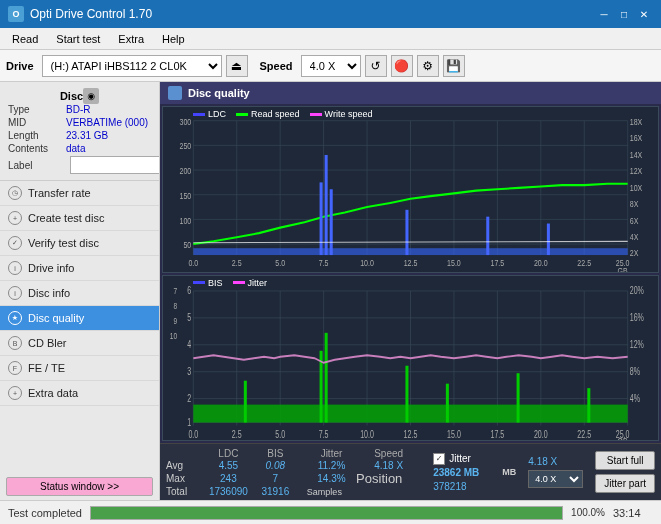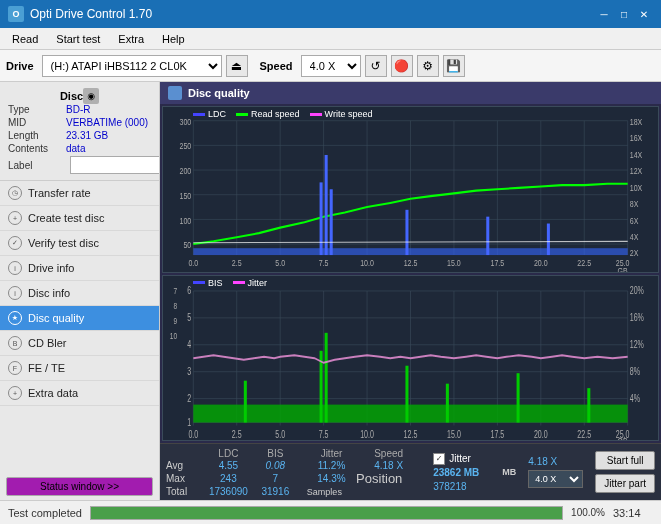--- a/index.html
+++ b/index.html
@@ -42,21 +42,21 @@
     .label-input { height: 18px; width: 90px; border: 1px solid #aaa; font-size: 10px; padding: 0 2px; }
 
     
     .nav-items { flex: 1; overflow-y: auto; }
     .nav-item { display: flex; align-items: center; padding: 5px 8px; cursor: pointer; border-bottom: 1px solid #d8d8d8; gap: 6px; font-size: 11px; color: #222; }
     .nav-item.active { background: #3d8fe0; color: white; }
     .nav-item-icon { width: 14px; height: 14px; border-radius: 50%; border: 1px solid #888; display: flex; align-items: center; justify-content: center; font-size: 7px; color: #555; flex-shrink: 0; }
     .nav-item.active .nav-item-icon { border-color: white; color: white; }
 
     
-    .status-btn { margin: 4px 6px; padding: 3px 6px; border: 1px solid #aaa; background: #a21caf; cursor: pointer; font-size: 10px; text-align: center; border-radius: 2px; }
+    .status-btn { margin: 4px 6px; padding: 3px 6px; border: 1px solid #aaa; background: #f9a8d4; cursor: pointer; font-size: 10px; text-align: center; border-radius: 2px; }
 
     
     .content { flex: 1; display: flex; flex-direction: column; background: #2a2a4a; overflow: hidden; }
 
     
     .dq-header { background: #3a3a6a; display: flex; align-items: center; padding: 2px 8px; height: 22px; gap: 6px; }
     .dq-icon { width: 14px; height: 14px; background: #5a8fd0; border-radius: 2px; }
     .dq-title { font-size: 11px; color: white; font-weight: bold; }
     .legend-item { display: flex; align-items: center; gap: 3px; font-size: 9px; color: white; }
 

